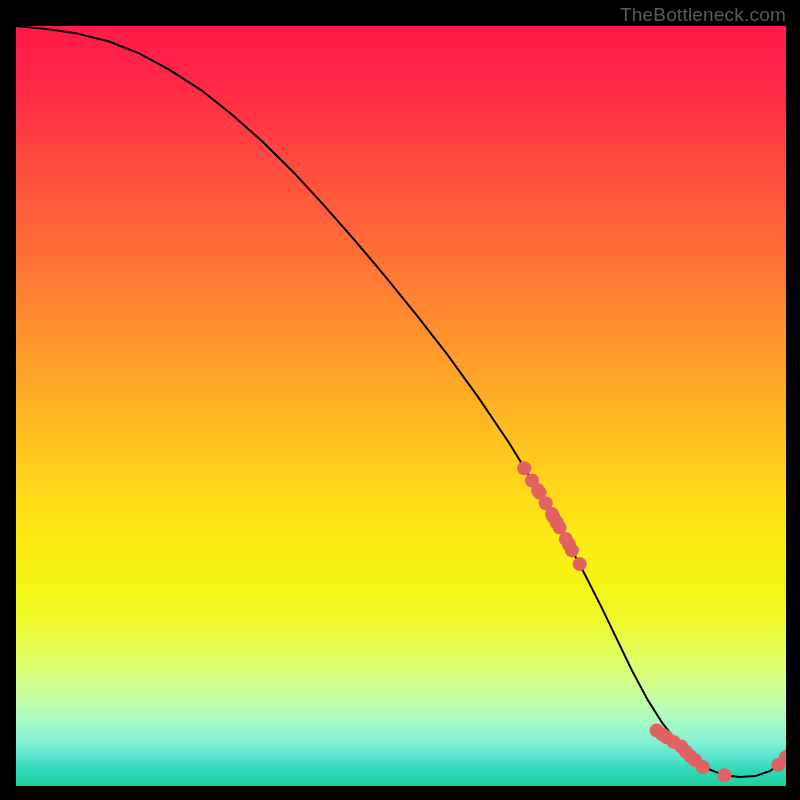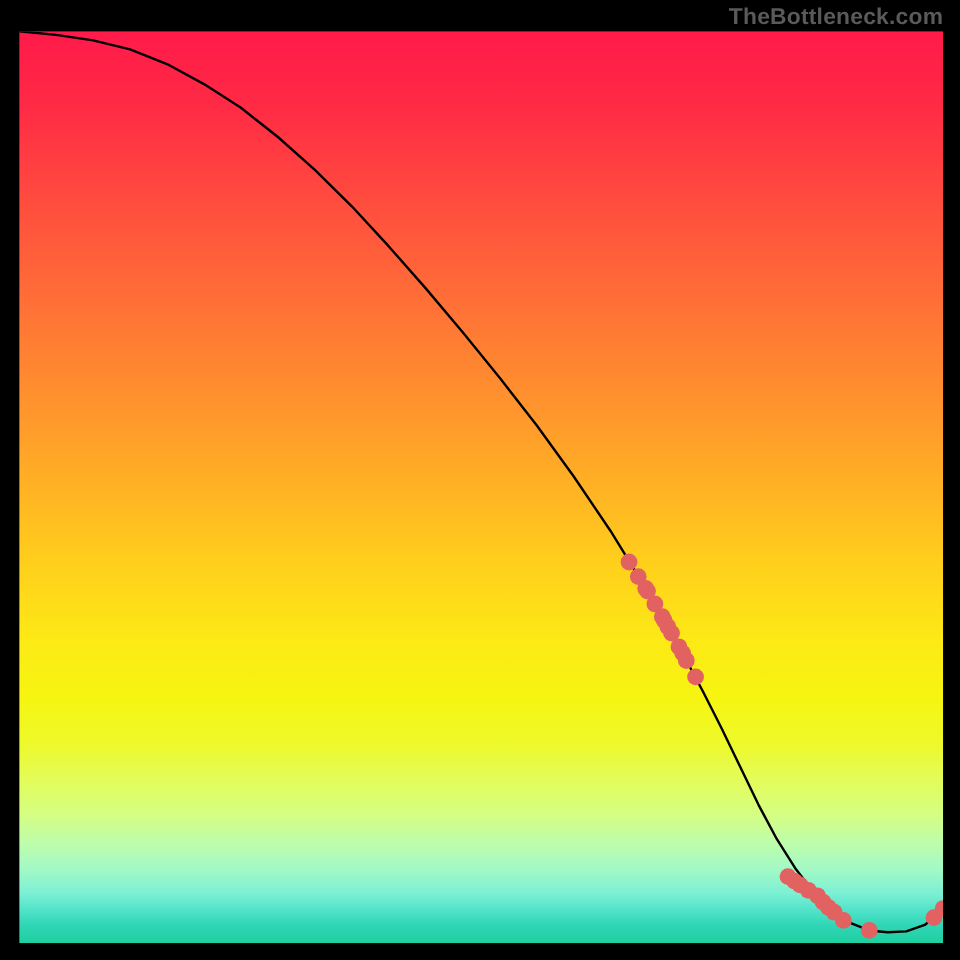--- a/index.html
+++ b/index.html
@@ -52,21 +52,21 @@
   .svg-layer {
     position: absolute;
     inset: 0;
   }
   .watermark {
     position: absolute;
     top: 4px;
     right: 14px;
     font-family: Arial, Helvetica, sans-serif;
     font-size: 19px;
-    font-weight: 700;
+    font-weight: 400;
     color: #5a5a5a;
     letter-spacing: 0.2px;
   }
 </style>
 </head>
 <body>
 
 <div class="stage">
 
   <div class="watermark">TheBottleneck.com</div>

